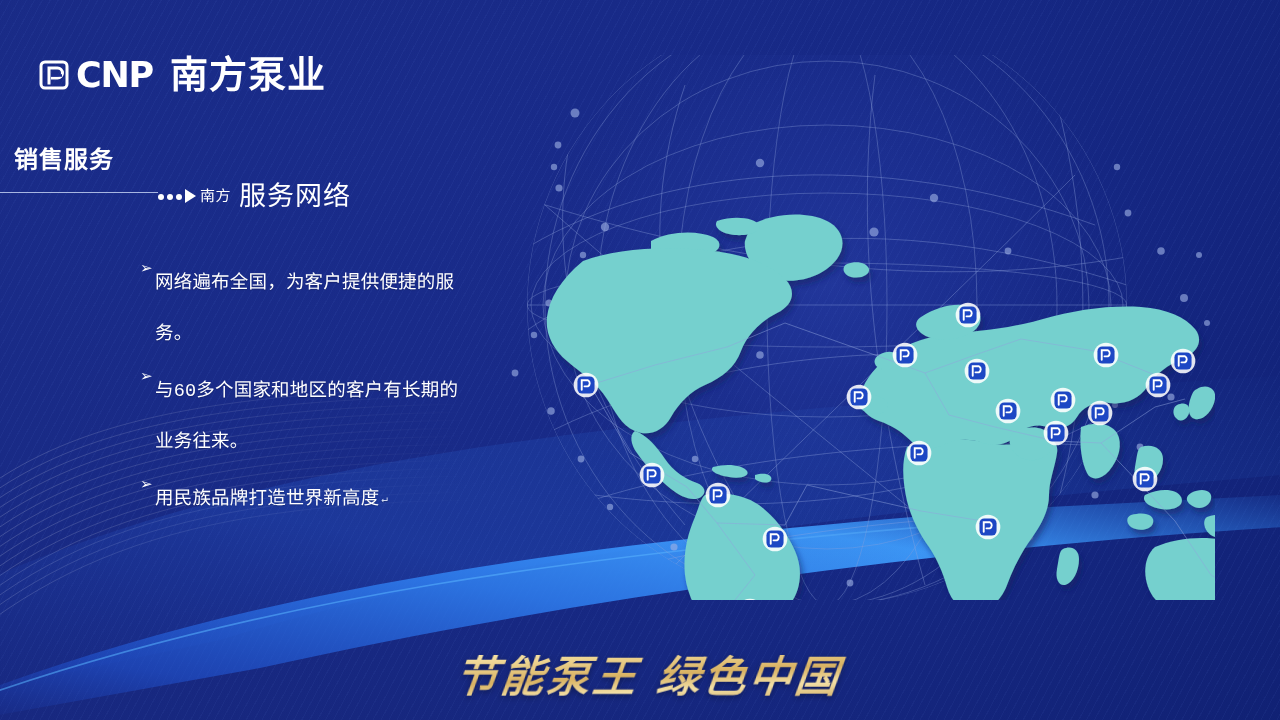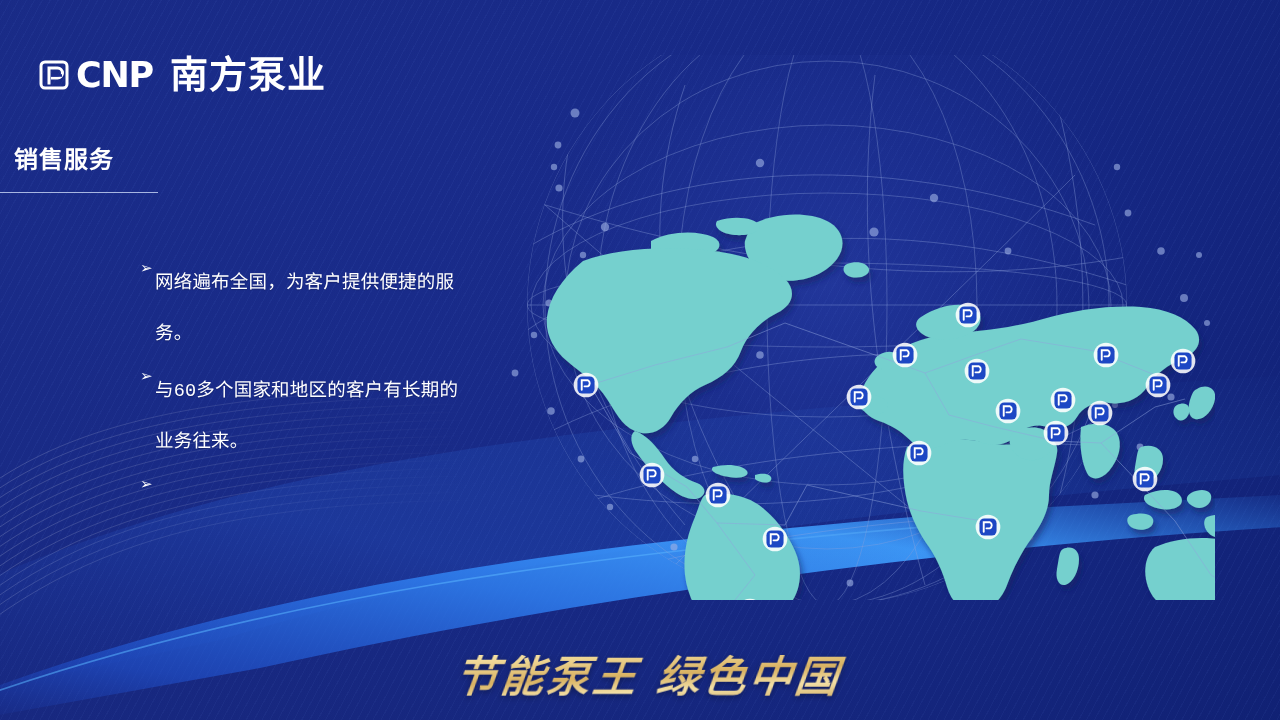--- a/index.html
+++ b/index.html
@@ -604,30 +604,43 @@
       <rect x="13" y="15.2" width="11" height="2.6" fill="#1b2c8f"></rect>
       <rect x="13" y="15.2" width="11" height="2.6" fill="none" stroke="#1b2c8f" stroke-width="0"></rect>
     </svg>
     <span class="logo-cnp">CNP</span>
     <span class="logo-cn">南方泵业</span>
   </div>
 
   <div class="sec-title">销售服务</div>
   <div class="rule"></div>
 
+  <div class="sub-row">
+    <span class="dots">
+      <i></i>
+        <i></i>
+        <i></i>
+    </span>
+    <span class="tri"></span>
+    <span class="sub-small">南方</span>
+    <span class="sub-big">服务网络</span>
+  </div>
 
   <div class="bullets">
     <div class="bullet">
       <span class="bullet-mark">➢</span>
       <span class="bullet-text">网络遍布全国，为客户提供便捷的服务。</span>
     </div>
     <div class="bullet">
       <span class="bullet-mark">➢</span>
       <span class="bullet-text">与60多个国家和地区的客户有长期的业务往来。</span>
     </div>
     <div class="bullet">
       <span class="bullet-mark">➢</span>
+      <span class="bullet-text">
+        <span>用民族品牌打造世界新高度</span><span class="tail">↵</span>
+      </span>
     </div>
   </div>
 
   <div class="slogan">节能泵王 绿色中国</div>
 
 </div>
 
 </body></html>

